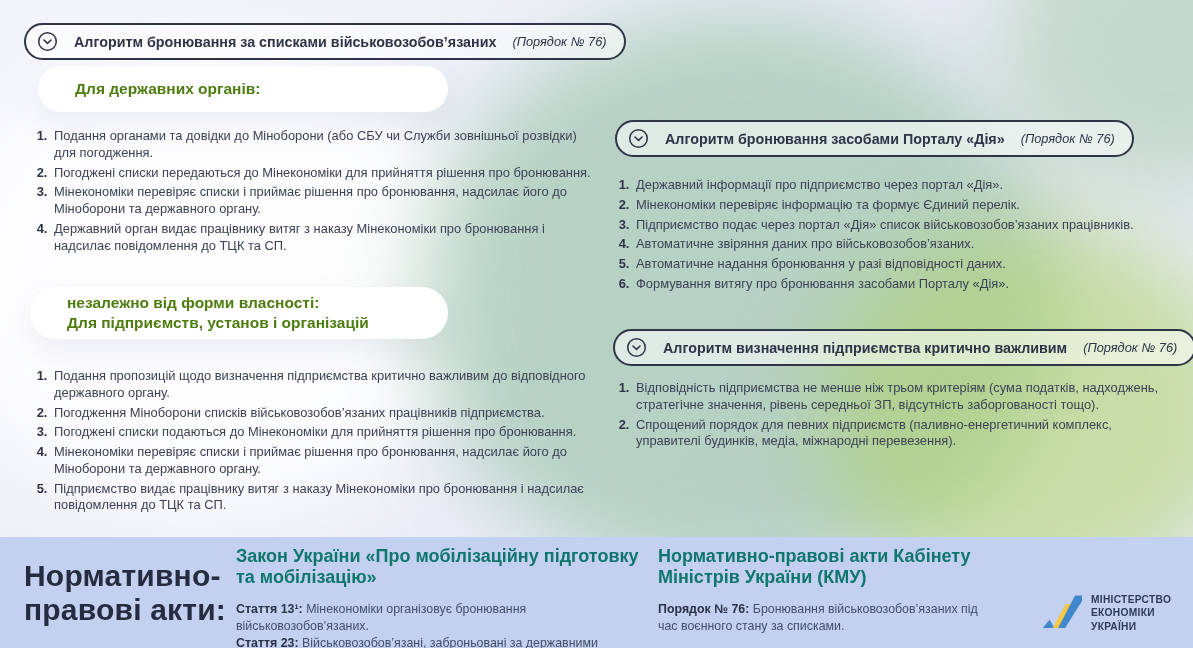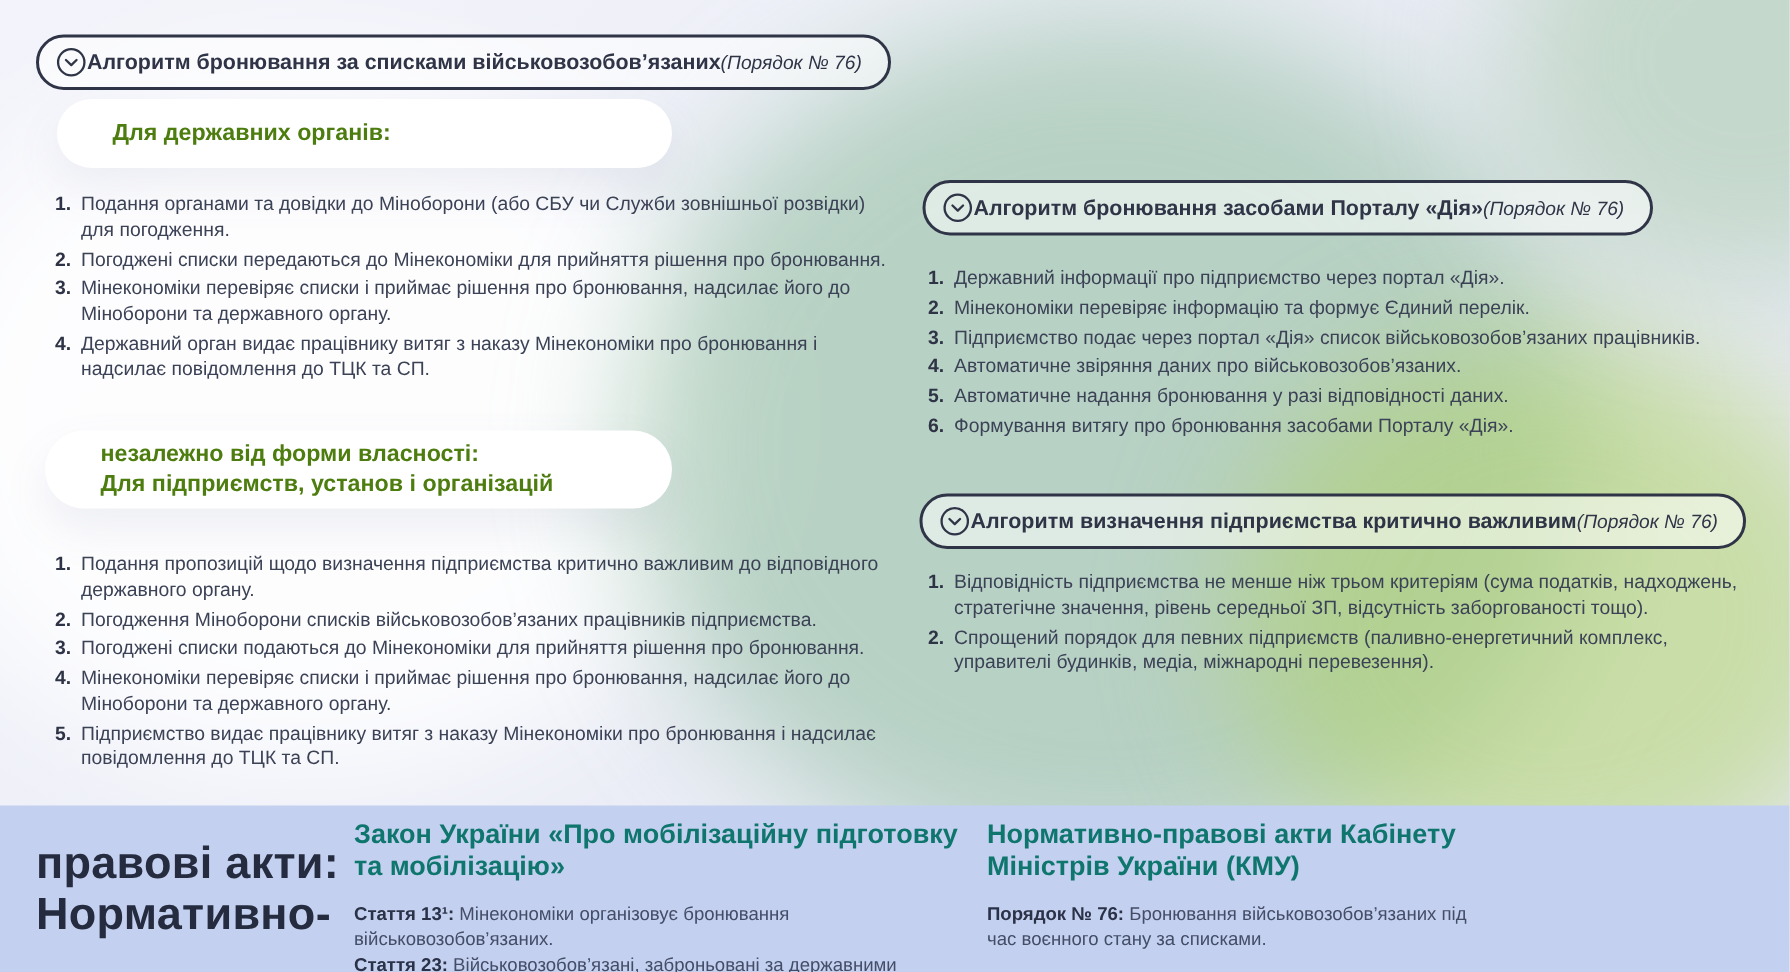--- a/index.html
+++ b/index.html
@@ -16,21 +16,21 @@
   
   .blob { position: absolute; border-radius: 50%; filter: blur(42px); }
   .blob-white  { left: -70px;  top: 40px;   width: 560px; height: 480px; background: rgba(255,255,255,0.85); }
   .blob-green  { left: 420px;  top: 10px;   width: 640px; height: 580px; background: rgba(141,186,154,0.55); }
   .blob-lime   { left: 820px;  top: 220px;  width: 430px; height: 380px; background: rgba(175,209,104,0.55); }
   .blob-top    { left: 1000px; top: -110px; width: 330px; height: 300px; background: rgba(152,194,153,0.45); }
 
   
   .badge {
     position: absolute;
-    display: inline-flex; align-items: center; gap: 0;
+    display: inline-flex; align-items: center; gap: 16px;
     height: 37px; padding: 0 17px 0 11px;
     border: 2px solid #2f3447; border-radius: 21px;
     background: rgba(255,255,255,0.55);
     cursor: pointer;
   }
   .badge .b-title { font-weight: 700; font-size: 14.3px; color: #2f3447; white-space: nowrap; }
   .badge .b-suffix { font-style: italic; font-size: 12.8px; color: #2f3447; white-space: nowrap; }
   .badge-lists    { left: 24px;  top: 23px; }
   .badge-diia     { left: 615px; top: 120px; }
   .badge-critical { left: 613px; top: 329px; }
@@ -158,22 +158,22 @@
     <span class="b-suffix">(Порядок № 76)</span>
   </div>
   <ol class="steps steps-critical">
 
   <li>Відповідність підприємства не менше ніж трьом критеріям (сума податків, надходжень, стратегічне значення, рівень середньої ЗП, відсутність заборгованості тощо).</li>
       <li>Спрощений порядок для певних підприємств (паливно-енергетичний комплекс, управителі будинків, медіа, міжнародні перевезення).</li>
     </ol>
 
   <div class="footer">
     <div class="f-heading">
+      <div>Нормативно-</div>
       <div>правові акти:</div>
-      <div>Нормативно-</div>
     </div>
 
     <div class="f-col f-col-law">
       <p class="f-title">Закон України «Про мобілізаційну підготовку та мобілізацію»</p>
       <p class="f-art">
         <b>Стаття 13¹:</b>
         <span>Мінекономіки організовує бронювання військовозобов’язаних.</span>
       </p>
       <p class="f-art">
         <b>Стаття 23:</b>
@@ -186,15 +186,29 @@
     </div>
 
     <div class="f-col f-col-kmu">
       <p class="f-title">Нормативно-правові акти Кабінету Міністрів України (КМУ)</p>
       <p class="f-art">
         <b>Порядок № 76:</b>
         <span>Бронювання військовозобов’язаних під час воєнного стану за списками.</span>
       </p>
     </div>
 
+    <div class="logo">
+      <span>
+        <svg viewBox="0 0 52 44" width="40" height="34">
+          <polygon points="1,44 10,33 16,44" fill="#3f86cc"></polygon>
+          <polygon points="14,44 31,13 40,13 23,44" fill="#f7c843"></polygon>
+          <polygon points="21,44 43,2 52,2 52,9 30,44" fill="#3f86cc"></polygon>
+        </svg>
+      </span>
+      <span class="logo-text">
+        <div>МІНІСТЕРСТВО</div>
+        <div>ЕКОНОМІКИ</div>
+        <div>УКРАЇНИ</div>
+      </span>
+    </div>
   </div>
 
 </div>
 
 </body></html>

